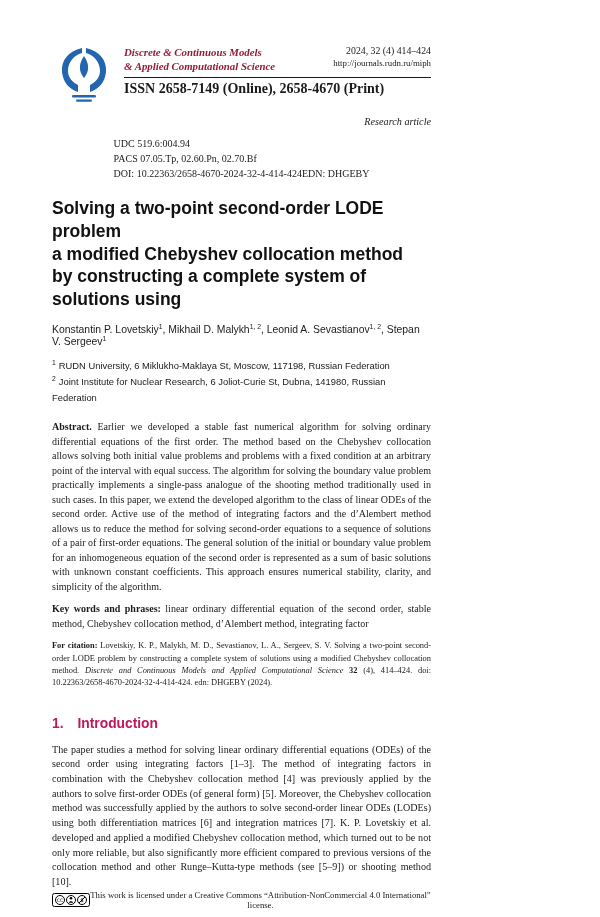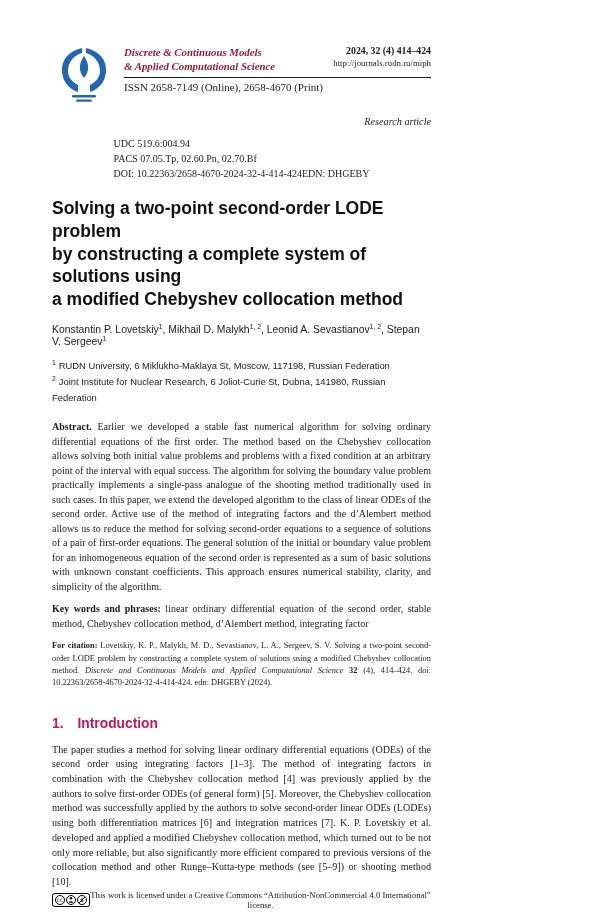--- a/index.html
+++ b/index.html
@@ -14,24 +14,24 @@
     overflow:hidden;
   }
   
   .masthead{display:flex;align-items:flex-start;}
   .logo-wrap{flex:none;width:64px;height:58px;margin-right:8px;}
   .mast-right{flex:1;min-width:0;}
   .mast-top{display:flex;justify-content:space-between;align-items:flex-start;}
   .journal-name{font-style:italic;font-weight:bold;color:#951b35;font-size:10.8px;line-height:1.3;}
   .jn-line{display:block;}
   .issue-block{text-align:right;}
-  .issue-info{font-weight:bold;font-size:9.8px;}
+  .issue-info{font-weight:normal;font-size:9.8px;}
   .site-url{font-size:8.8px;margin-top:2px;}
   .mast-rule{border-top:1px solid #1a1a1a;height:0;margin:4px 0 3px 0;}
-  .issn{font-size:11px;}
+  .issn{font-size:14px;font-weight:bold;}
   
   .research-article{text-align:right;font-style:italic;font-size:10.2px;margin-top:13px;}
   .ids-row{display:flex;justify-content:center;align-items:flex-end;margin-top:9px;font-size:10px;line-height:1.5;}
   
   .title{font-family:"Liberation Sans", sans-serif;font-weight:bold;font-size:17.5px;line-height:1.3;margin:16px 0 0 0;color:#111;}
   .title-line{display:block;}
   .authors{margin-top:12px;font-family:"Liberation Sans", sans-serif;font-size:10.4px;}
   .authors sup,.affil sup{font-size:6.8px;}
   .affiliations{margin-top:9px;font-family:"Liberation Sans", sans-serif;font-size:9.4px;line-height:1.65;}
   .affil sup{margin-right:3px;}
@@ -90,22 +90,22 @@
     <div class="ids-left">
       <div>UDC 519.6:004.94</div>
       <div>PACS 07.05.Tp, 02.60.Pn, 02.70.Bf</div>
       <div>DOI: 10.22363/2658-4670-2024-32-4-414-424</div>
     </div>
     <div class="ids-right">EDN: DHGEBY</div>
   </div>
 
   <h1 class="title">
     <span class="title-line">Solving a two-point second-order LODE problem</span>
+    <span class="title-line">a modified Chebyshev collocation method</span>
     <span class="title-line">by constructing a complete system of solutions using</span>
-    <span class="title-line">a modified Chebyshev collocation method</span>
   </h1>
 
   <div class="authors"><span>Konstantin P. Lovetskiy</span><sup>1</sup><span>, </span><span>Mikhail D. Malykh</span><sup>1, 2</sup><span>, </span><span>Leonid A. Sevastianov</span><sup>1, 2</sup><span>, </span><span>Stepan V. Sergeev</span><sup>1</sup></div>
 
   <div class="affiliations">
     <div class="affil"><sup>1</sup><span>RUDN University, 6 Miklukho-Maklaya St, Moscow, 117198, Russian Federation</span></div>
     <div class="affil"><sup>2</sup><span>Joint Institute for Nuclear Research, 6 Joliot-Curie St, Dubna, 141980, Russian Federation</span></div>
   </div>
 
 

